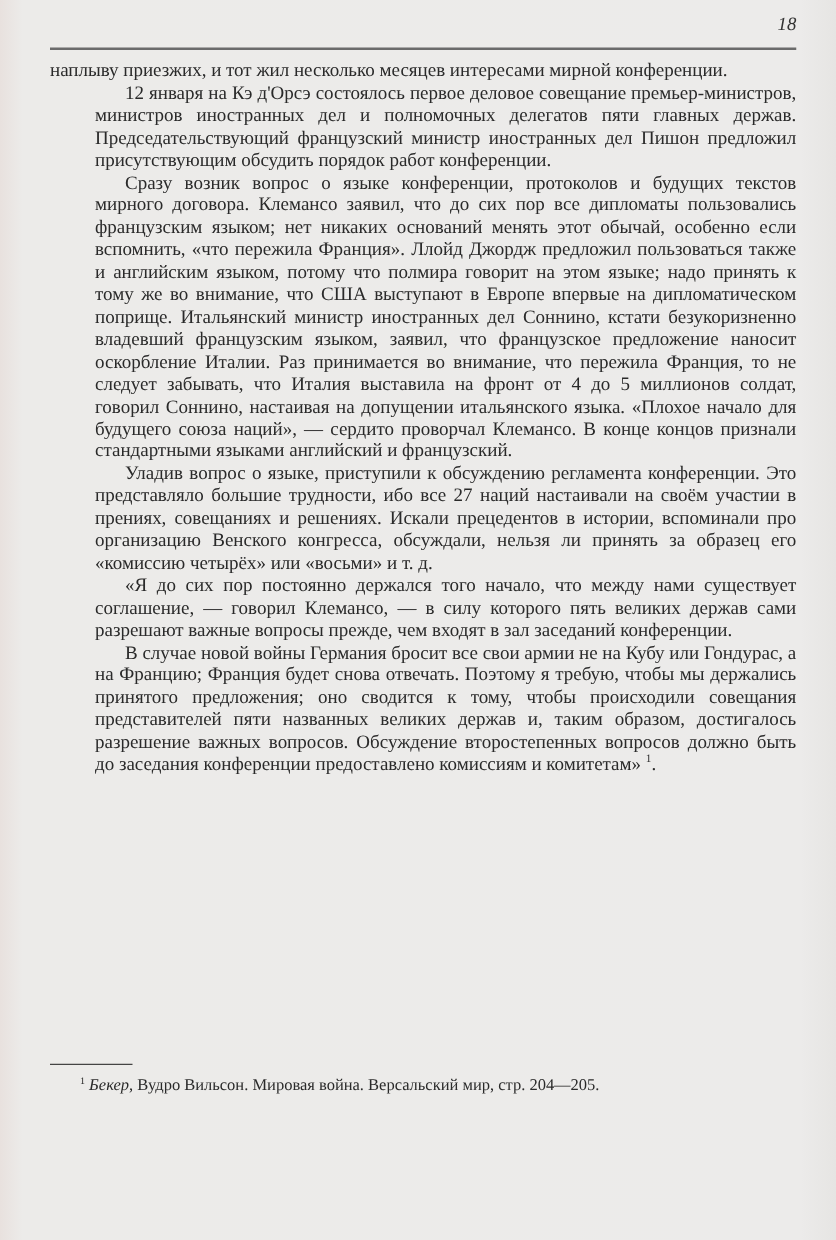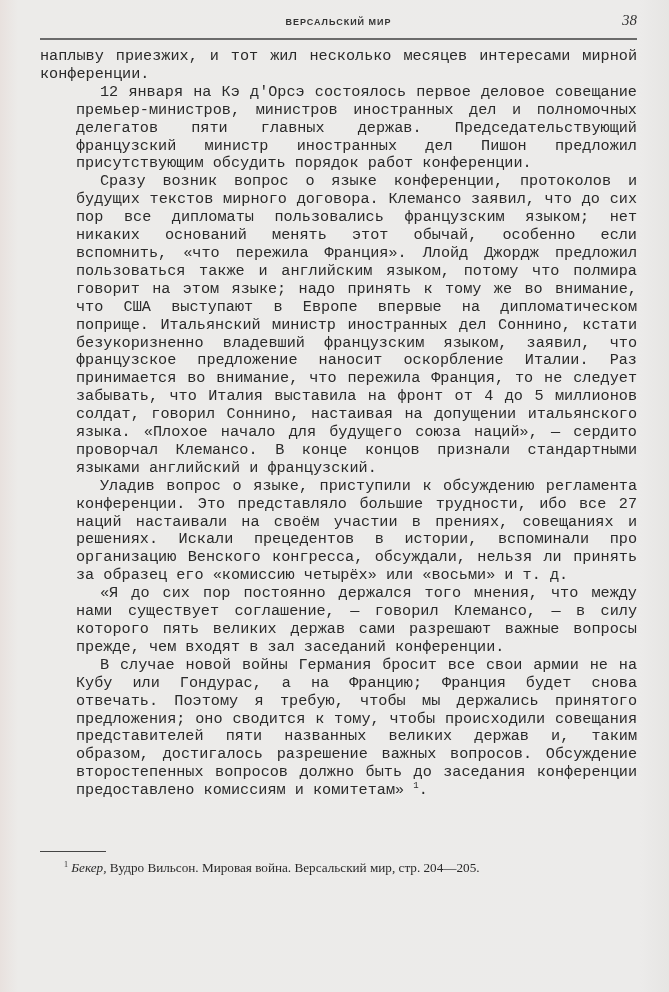--- a/index.html
+++ b/index.html
@@ -59,21 +59,20 @@
     }
     .body-text {
       position: absolute;
       left: 40px;
       top: 48px;
       width: 597px;
       font-size: 15.2px;
       line-height: 17.9px;
       text-align: justify;
       color: #2a2a2a;
-      font-family: Liberation Mono, monospace;
     }
     .body-text p {
       margin: 0;
       text-indent: 0;
     }
     .body-text p.indent {
       text-indent: 24px;
       margin-left: 36px;
     }
     .body-text p.cont {
@@ -112,31 +111,30 @@
       vertical-align: super;
       line-height: 0;
     }
   </style>
 </head>
 <body>
 
 <div class="page">
 
   <div class="running-head">
-    <div class="running-title">ВЕРСАЛЬСКИЙ МИР</div>
-    <div class="page-number">38</div>
+    <div class="page-number">18</div>
   </div>
   <div class="head-rule"></div>
 
   <div class="body-text">
     <p class="cont">наплыву приезжих, и тот жил несколько месяцев интересами мирной конференции.</p>
     <p class="indent">12 января на Кэ д'Орсэ состоялось первое деловое совещание премьер-министров, министров иностранных дел и полномочных делегатов пяти главных держав. Председательствующий французский министр иностранных дел Пишон предложил присутствующим обсудить порядок работ конференции.</p>
     <p class="indent">Сразу возник вопрос о языке конференции, протоколов и будущих текстов мирного договора. Клемансо заявил, что до сих пор все дипломаты пользовались французским языком; нет никаких оснований менять этот обычай, особенно если вспомнить, «что пережила Франция». Ллойд Джордж предложил пользоваться также и английским языком, потому что полмира говорит на этом языке; надо принять к тому же во внимание, что США выступают в Европе впервые на дипломатическом поприще. Итальянский министр иностранных дел Соннино, кстати безукоризненно владевший французским языком, заявил, что французское предложение наносит оскорбление Италии. Раз принимается во внимание, что пережила Франция, то не следует забывать, что Италия выставила на фронт от 4 до 5 миллионов солдат, говорил Соннино, настаивая на допущении итальянского языка. «Плохое начало для будущего союза наций», — сердито проворчал Клемансо. В конце концов признали стандартными языками английский и французский.</p>
     <p class="indent">Уладив вопрос о языке, приступили к обсуждению регламента конференции. Это представляло большие трудности, ибо все 27 наций настаивали на своём участии в прениях, совещаниях и решениях. Искали прецедентов в истории, вспоминали про организацию Венского конгресса, обсуждали, нельзя ли принять за образец его «комиссию четырёх» или «восьми» и т. д.</p>
-    <p class="indent">«Я до сих пор постоянно держался того мнения, что между нами существует соглашение, — говорил Клемансо, — в силу которого пять великих держав сами разрешают важные вопросы прежде, чем входят в зал заседаний конференции.</p>
+    <p class="indent">«Я до сих пор постоянно держался того начало, что между нами существует соглашение, — говорил Клемансо, — в силу которого пять великих держав сами разрешают важные вопросы прежде, чем входят в зал заседаний конференции.</p>
     <p class="indent"><span>В случае новой войны Германия бросит все свои армии не на Кубу или Гондурас, а на Францию; Франция будет снова отвечать. Поэтому я требую, чтобы мы держались принятого предложения; оно сводится к тому, чтобы происходили совещания представителей пяти названных великих держав и, таким образом, достигалось разрешение важных вопросов. Обсуждение второстепенных вопросов должно быть до заседания конференции предоставлено комиссиям и комитетам»</span>&nbsp;<sup class="ref">1</sup><span>.</span></p>
   </div>
 
   <div class="footnote-rule"></div>
 
   <div class="footnote">
     <div class="fn-line1"><span class="fn-mark">1</span>&nbsp;<span class="fn-author">Бекер,</span><span> Вудро Вильсон. Мировая война. Версальский мир, стр. 204—205.</span></div>
   </div>
 
 </div>

